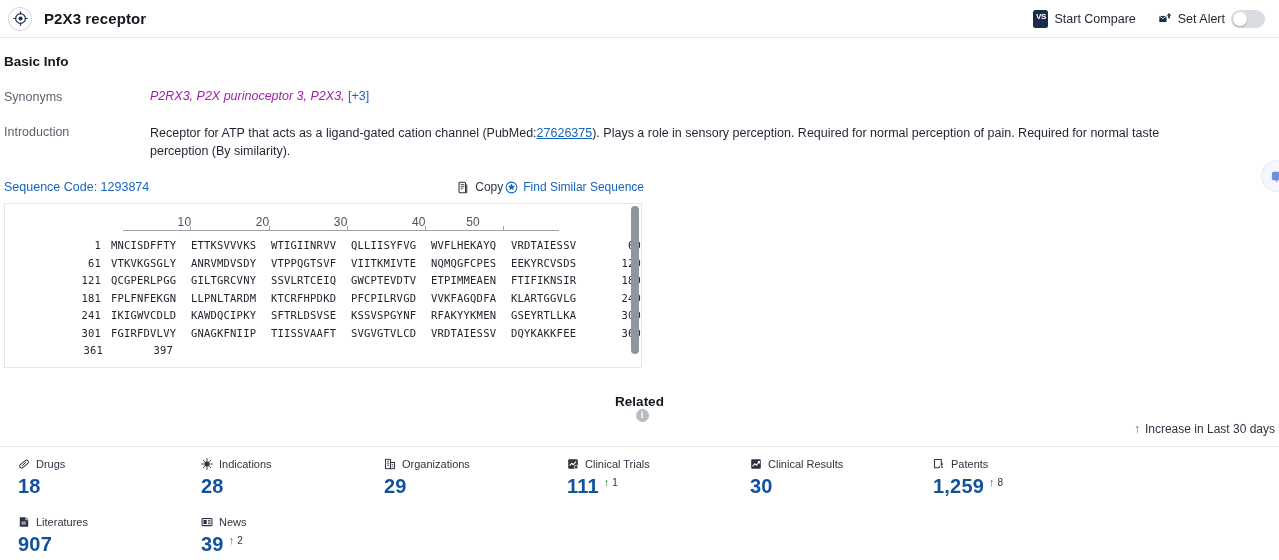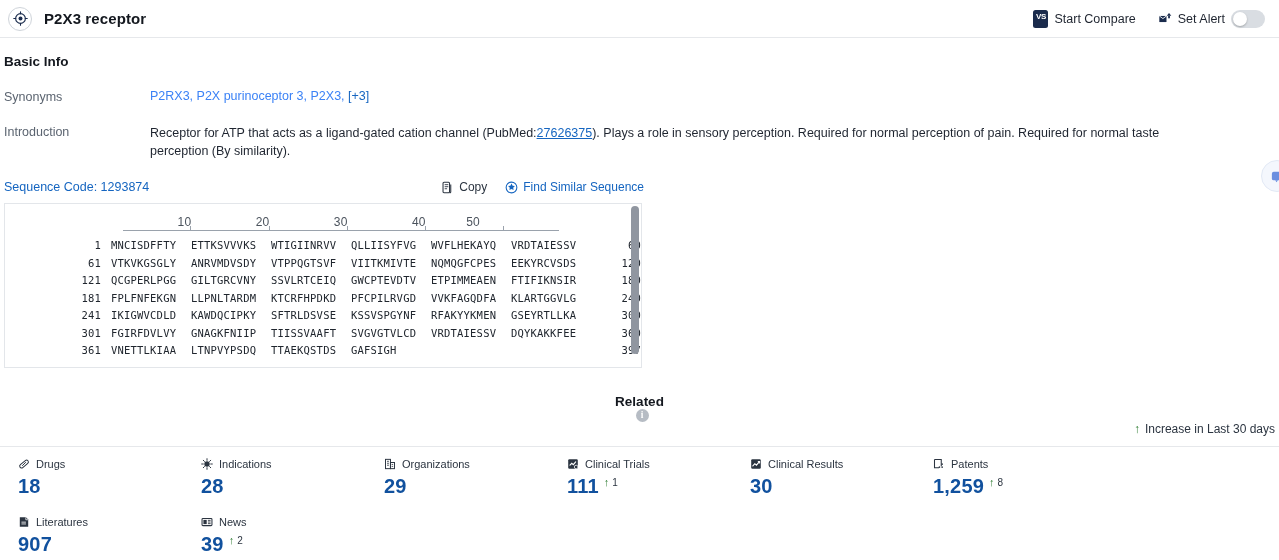--- a/index.html
+++ b/index.html
@@ -64,32 +64,32 @@
   }
 
   .row { display: flex; margin-top: 20px; padding-left: 4px; }
   .row-label {
     width: 146px; flex: 0 0 146px;
     font-size: 12.5px; color: #5b6470;
     padding-top: 1px;
   }
   .row-body { flex: 1; min-width: 0; font-size: 12.5px; }
 
-  .syn-item { color: #3b82f6; }
+  .syn-item { color: #a21caf; font-style: italic; }
   .link { color: #1565c0; text-decoration: none; cursor: pointer; }
   .link-u { color: #1565c0; text-decoration: underline; cursor: pointer; }
   .intro-text { line-height: 1.45; color: #1f2530; max-width: 1060px; }
 
   
   .seq-head {
     display: flex; align-items: center;
     width: 640px;
   }
   .seq-code { color: #1565c0; font-size: 12.5px; cursor:pointer; }
-  .seq-actions { margin-left: auto; display: flex; align-items: center; gap: 18px; }
+  .seq-actions { margin-left: auto; display: flex; align-items: center; gap: 2px; }
   .seq-act { display: flex; align-items: center; gap: 5px; font-size: 12px; cursor: pointer; }
   .seq-act.copy { color: #2b3440; }
   .seq-act.find { color: #1565c0; }
 
   .seq-box {
     margin-top: 9px;
     width: 638px; height: 165px;
     border: 1px solid #e3e6ea;
     background: #fff;
     position: relative;
@@ -352,28 +352,20 @@
                   <div class="seq-chunk">GNAGKFNIIP</div>
                   <div class="seq-chunk">TIISSVAAFT</div>
                   <div class="seq-chunk">SVGVGTVLCD</div>
                   <div class="seq-chunk">VRDTAIESSV</div>
                   <div class="seq-chunk">DQYKAKKFEE</div>
                 </div>
                 <div class="seq-end">360</div>
               </div>
               <div class="seq-line">
                 <div class="seq-start">361</div>
-                <div class="seq-chunks">
-                  <div class="seq-chunk">VNETTLKIAA</div>
-                  <div class="seq-chunk">LTNPVYPSDQ</div>
-                  <div class="seq-chunk">TTAEKQSTDS</div>
-                  <div class="seq-chunk">GAFSIGH</div>
-                  <div class="seq-chunk"></div>
-                  <div class="seq-chunk"></div>
-                </div>
                 <div class="seq-end">397</div>
               </div>
             </div>
         </div>
         <div class="seq-scroll"></div>
       </div>
 
     </div>
   </div>
 

